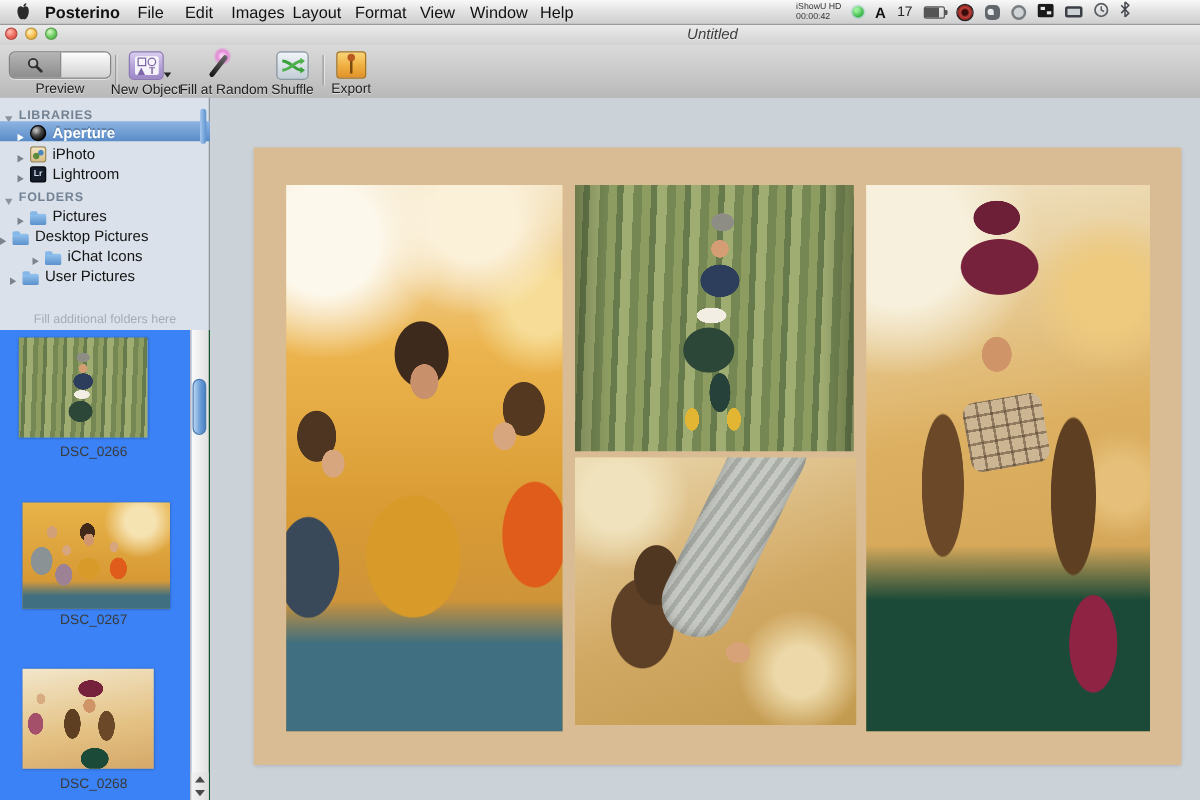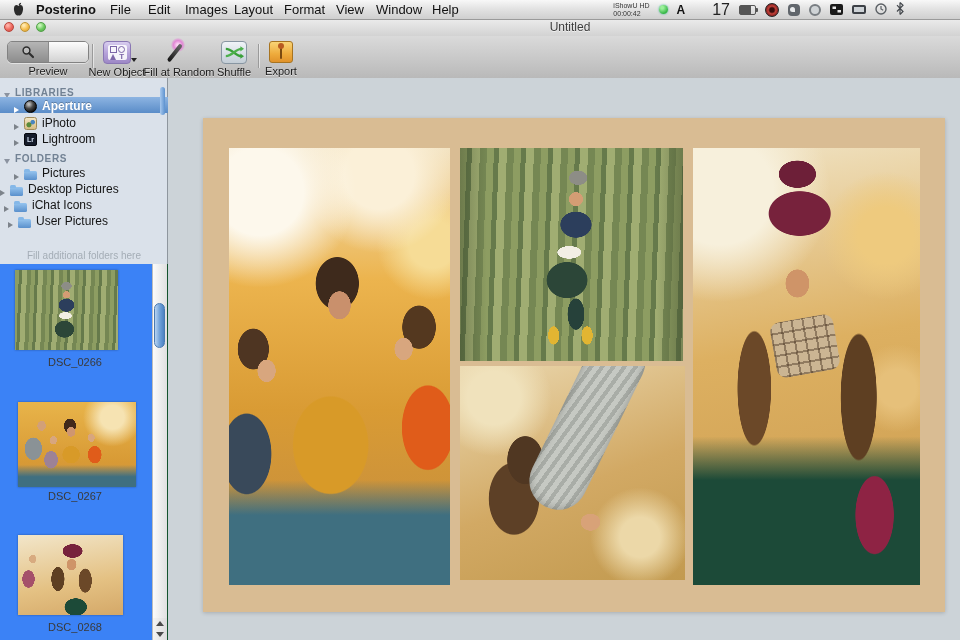--- a/index.html
+++ b/index.html
@@ -12,35 +12,35 @@
     background:linear-gradient(180deg,#f8f8f8 0%,#e3e3e3 45%,#cfcfcf 100%);
     border-bottom:1px solid #9a9a9a;z-index:50;}
   .mi{position:absolute;top:0;height:19px;line-height:19px;font-size:13px;color:#111;}
   .mi.bold{font-weight:bold;}
   .apple{position:absolute;left:12px;top:2px;}
   .status{position:absolute;right:56px;top:0;height:19px;display:flex;align-items:center;gap:9px;}
   .ishowu{font-size:7px;line-height:7.5px;color:#333;text-align:left;}
   .st-dot{width:9px;height:9px;border-radius:50%;
     background:radial-gradient(circle at 35% 30%,#9af09a 15%,#35b545 70%);box-shadow:0 0 2px #2a8; }
   .st-a{font-size:12px;font-weight:bold;color:#111;}
-  .st-count{font-size:16px;color:#222;margin-left:18px;}
+  .st-count{font-size:11px;color:#222;}
   .st-batt{width:15px;height:8px;border:1px solid #555;border-radius:2px;position:relative;
     background:linear-gradient(90deg,#555 0 75%,transparent 75%);}
   .st-batt::after{content:"";position:absolute;right:-3px;top:2px;width:2px;height:4px;background:#555;border-radius:0 1px 1px 0;}
   .st-rec{width:12px;height:12px;border-radius:50%;border:1px solid #222;
     background:radial-gradient(circle at 50% 50%,#3a0c0c 25%,#c04038 45%,#701418 85%);}
   .st-ev{width:12px;height:12px;border-radius:4px;background:#61666c;position:relative;}
   .st-ev::after{content:"";position:absolute;left:2px;top:3px;width:5px;height:5px;border-radius:50% 50% 0 50%;background:#e8eaec;}
   .st-alert{width:12px;height:12px;border-radius:50%;border:2px solid #787d82;box-sizing:border-box;background:#cfd3d6;}
   .st-disp{width:14px;height:9px;border:2px solid #3c4046;border-radius:2px;box-sizing:border-box;background:#cdd2d6;}
   .st-bt,.st-clock,.st-grid{display:block;}
 
   
   .titlebar{position:absolute;left:0;top:19px;width:960px;height:17px;
-    background:linear-gradient(180deg,#ececec,#d2d2d2);}
+    background:linear-gradient(180deg,#ececec,#d2d2d2);font-style:italic;}
   .tl{position:absolute;top:3px;width:10px;height:10px;border-radius:50%;box-sizing:border-box;}
   .tl.red{left:4px;background:radial-gradient(circle at 35% 30%,#ffb0a6 10%,#ee6a5e 55%,#c94a42 100%);border:1px solid #b8453c;}
   .tl.yel{left:20px;background:radial-gradient(circle at 35% 30%,#ffe9b0 10%,#f6be4f 55%,#d09a30 100%);border:1px solid #bd9336;}
   .tl.grn{left:36px;background:radial-gradient(circle at 35% 30%,#c8f4b8 10%,#6ccb5f 55%,#4f9e45 100%);border:1px solid #52a048;}
   .wtitle{position:absolute;left:490px;top:0;width:160px;height:17px;line-height:17px;
     text-align:center;font-size:12px;color:#3c3c3c;text-shadow:0 1px 0 rgba(255,255,255,.6);}
 
   
   .toolbar{position:absolute;left:0;top:36px;width:960px;height:42px;
     background:linear-gradient(180deg,#dadada 0%,#c8c8c8 55%,#b9b9b9 100%);
@@ -353,21 +353,21 @@
     <div class="sl-row" style="top:86px;padding-left:14px;box-sizing:border-box">
       <span class="tri-r"></span>
       <span class="ic-folder"></span>
       <span class="lbl">Pictures</span>
     </div>
     <div class="sl-row" style="top:102px;box-sizing:border-box">
       <span class="tri-r"></span>
       <span class="ic-folder"></span>
       <span class="lbl">Desktop Pictures</span>
     </div>
-    <div class="sl-row" style="top:118px;padding-left:4px;box-sizing:border-box">
+    <div class="sl-row" style="top:118px;padding-left:26px;box-sizing:border-box">
       <span class="tri-r"></span>
       <span class="ic-folder"></span>
       <span class="lbl">iChat Icons</span>
     </div>
     <div class="sl-row" style="top:134px;padding-left:8px;box-sizing:border-box">
       <span class="tri-r"></span>
       <span class="ic-folder"></span>
       <span class="lbl">User Pictures</span>
     </div>
 

